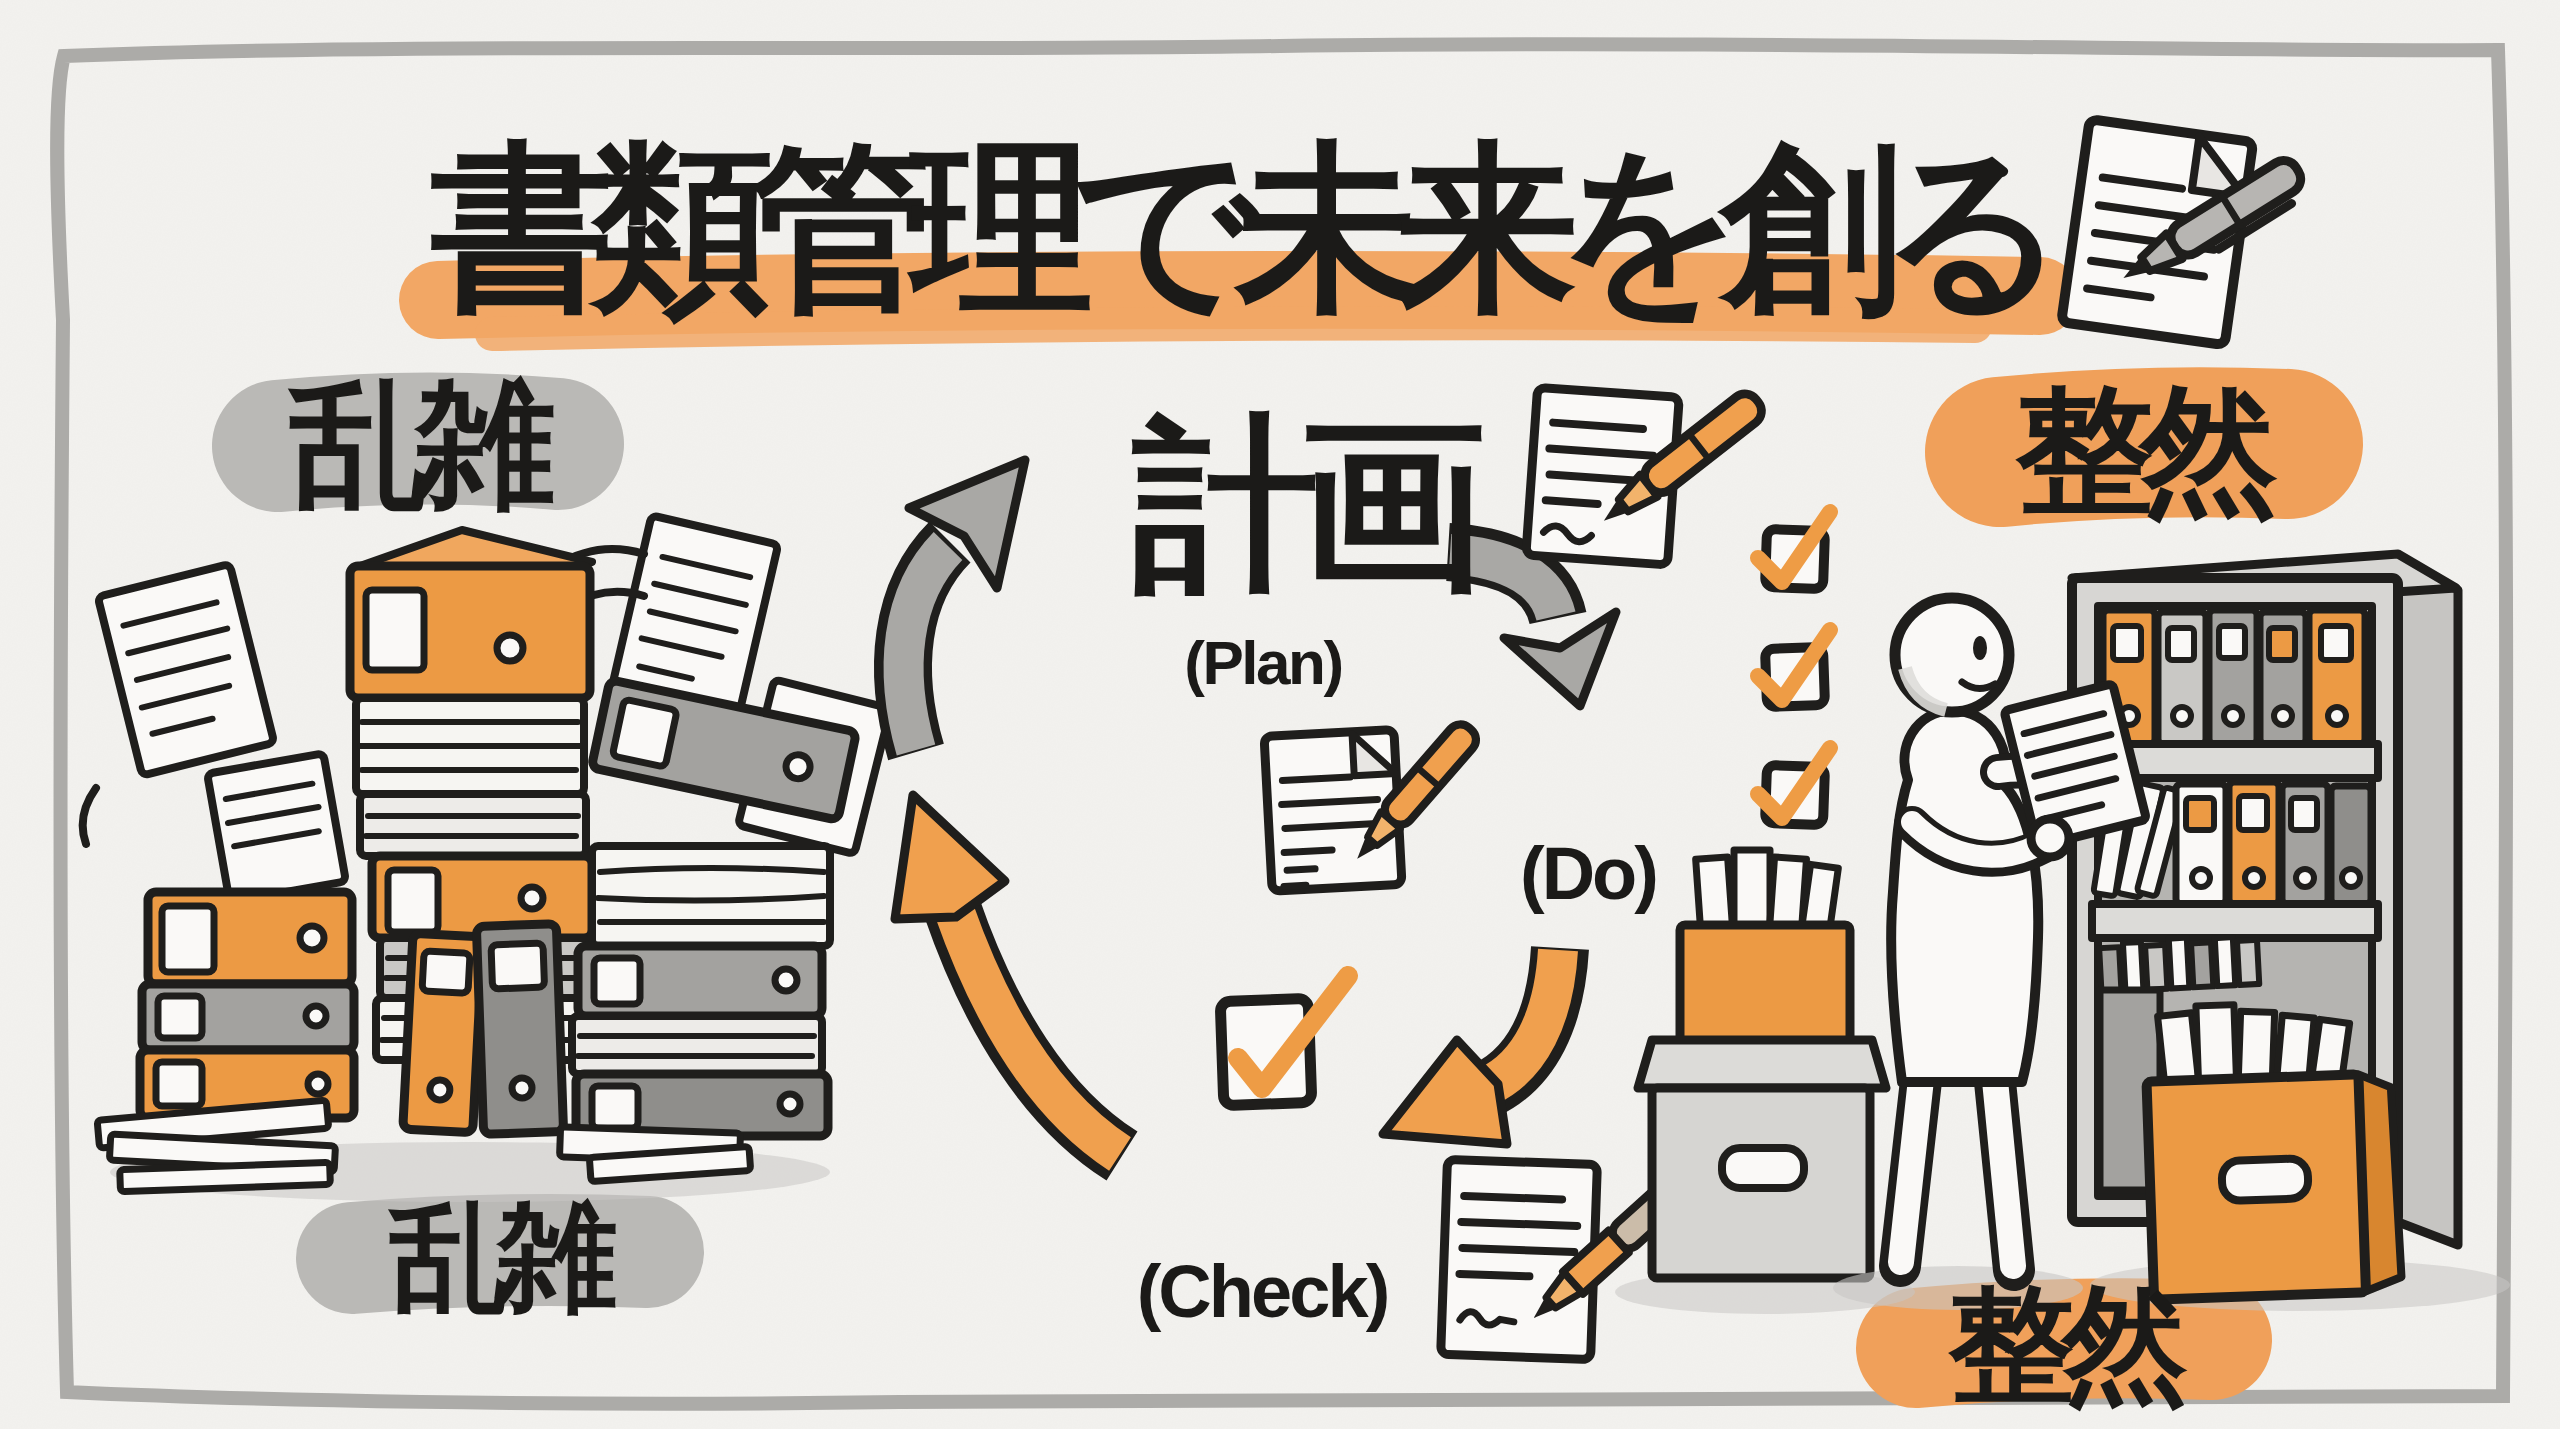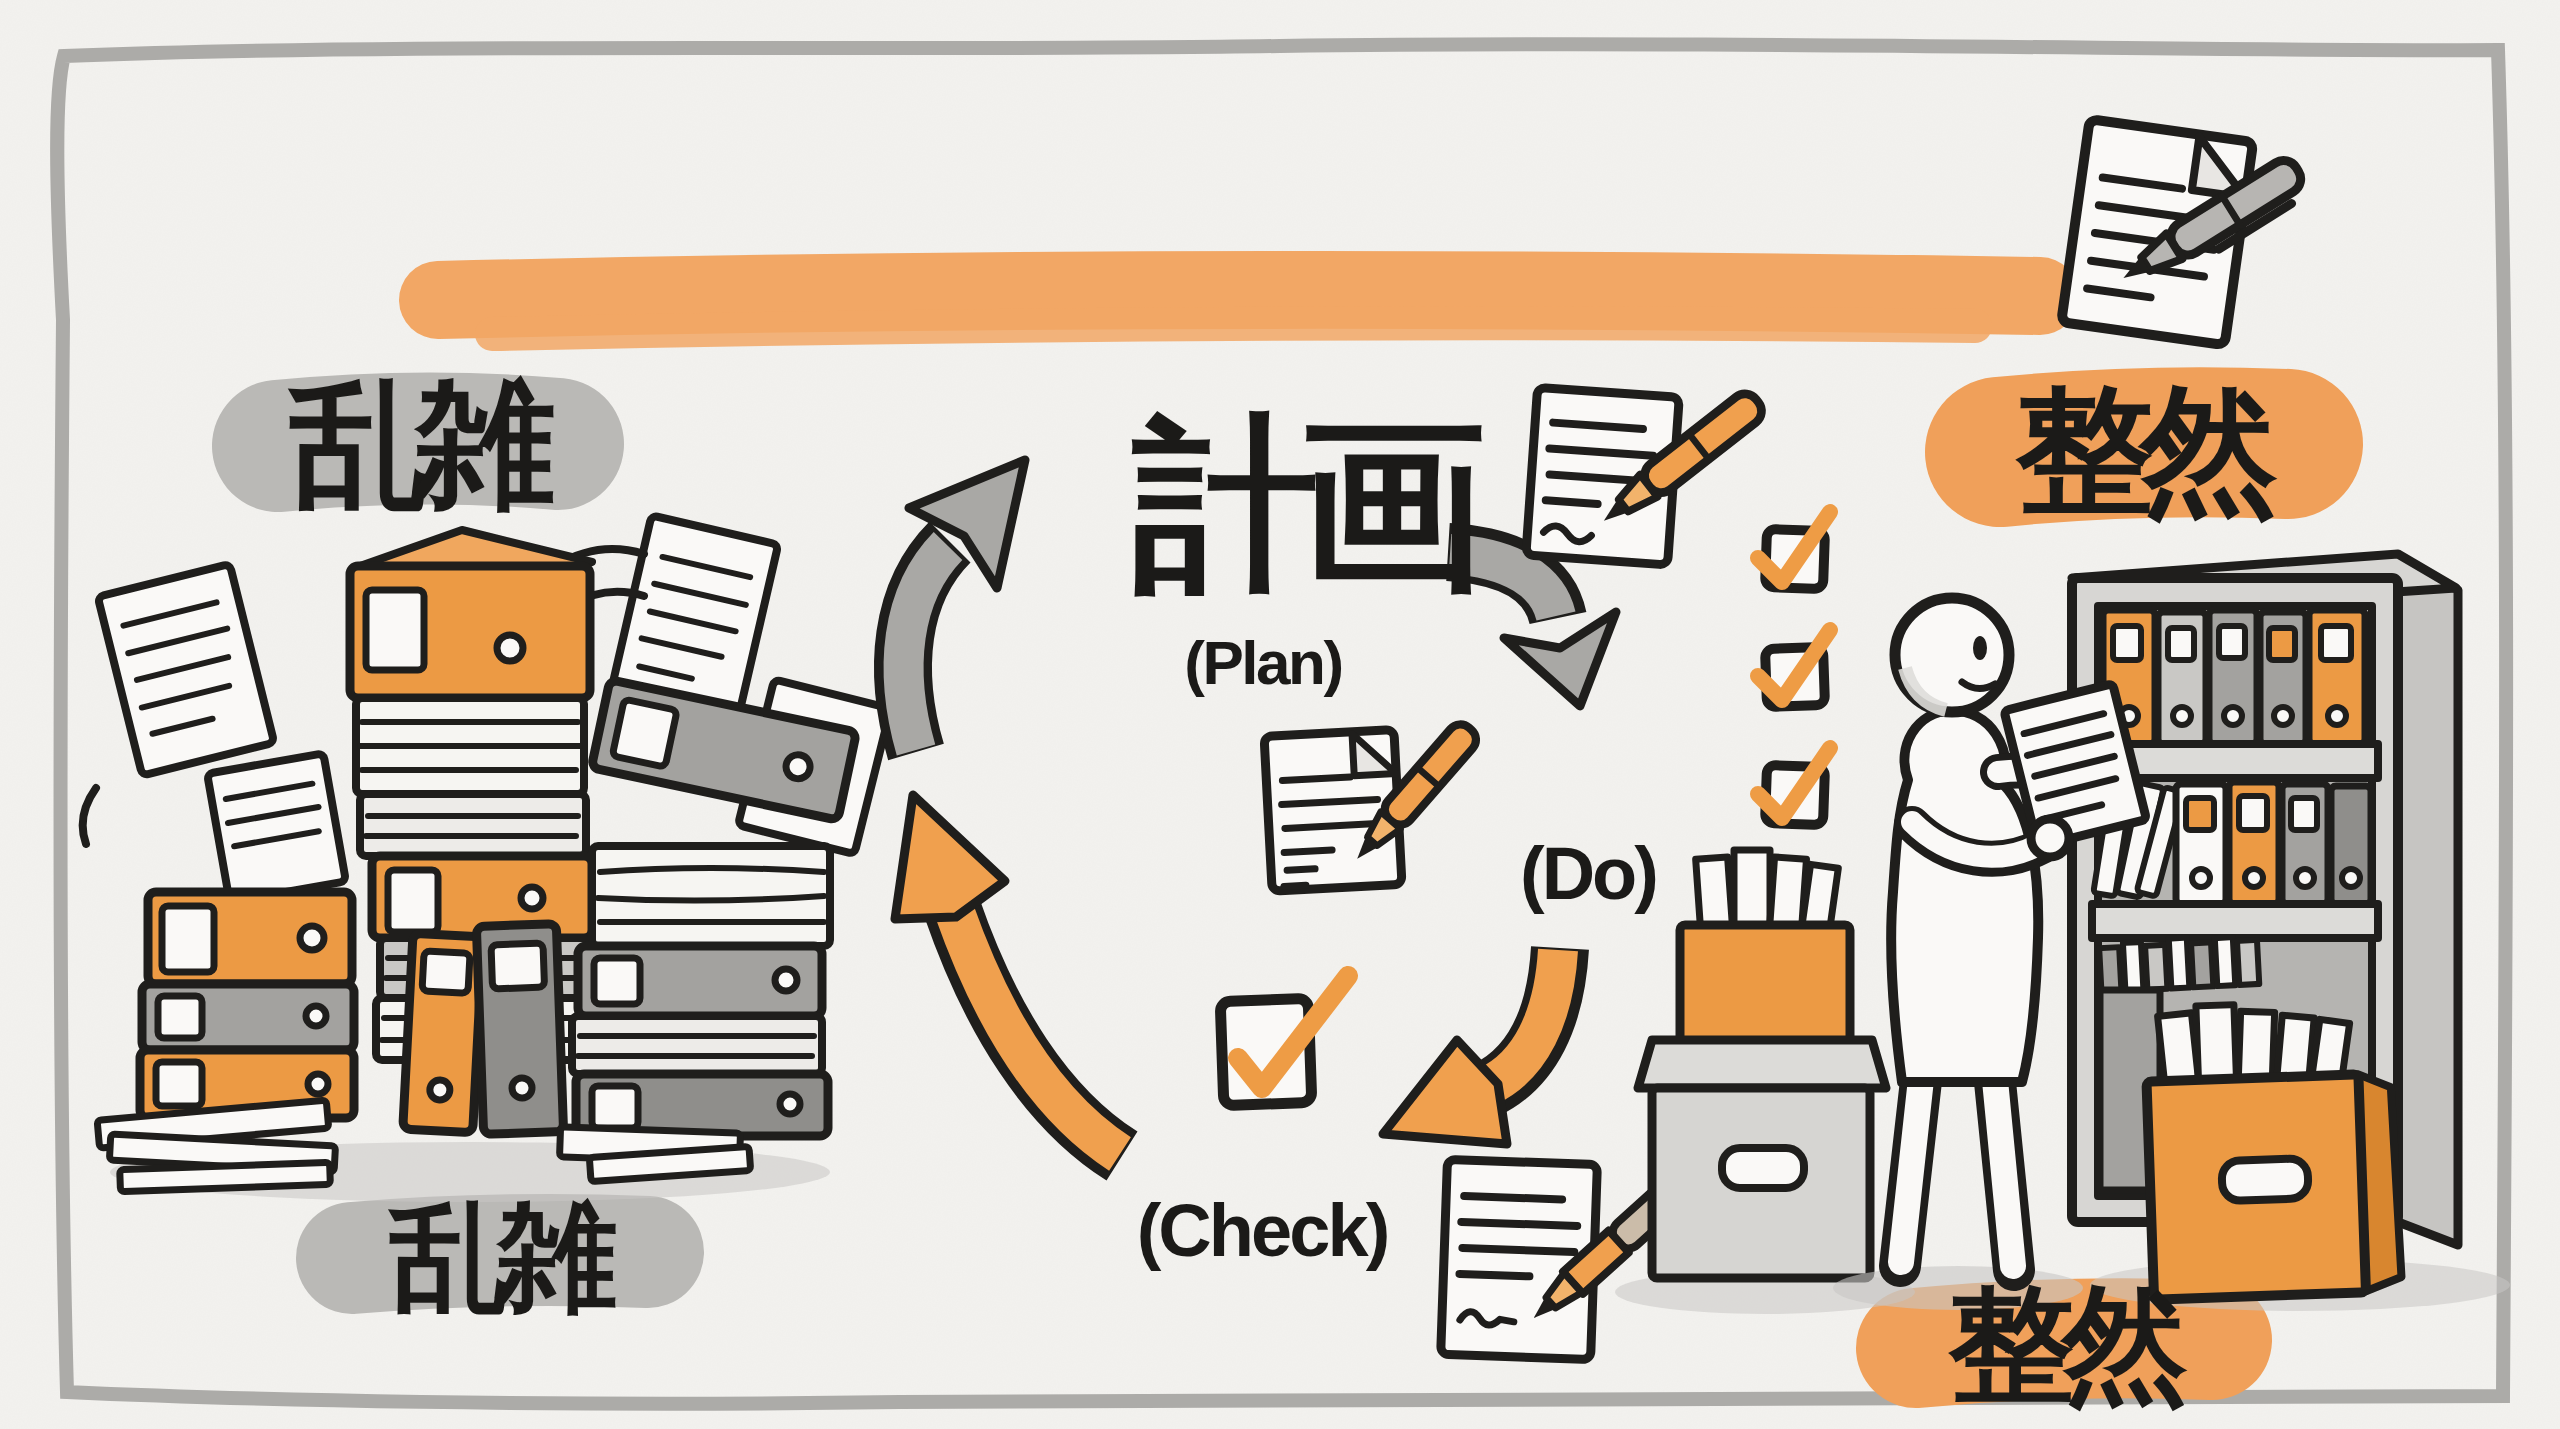--- a/index.html
+++ b/index.html
@@ -15,21 +15,21 @@
     font-family:"Liberation Sans","DejaVu Sans",sans-serif;
   }
   .jp{letter-spacing:-0.10em;}
   .en{letter-spacing:-0.04em;}
   .title{left:1238px;top:228px;font-size:182px;letter-spacing:-0.12em;}
   .plan-jp{left:1300px;top:505px;font-size:186px;}
   .plan-en{left:1263px;top:663px;font-size:62px;}
   .do-jp{left:1582px;top:772px;font-size:130px;}
   .do-en{left:1588px;top:874px;font-size:74px;}
   .check-jp{left:1262px;top:1188px;font-size:124px;}
-  .check-en{left:1262px;top:1231px;font-size:74px;}
+  .check-en{left:1262px;top:1292px;font-size:74px;}
   .messy-top{left:415px;top:444px;font-size:140px;}
   .messy-bottom{left:497px;top:1256px;font-size:120px;}
   .tidy-top{left:2140px;top:450px;font-size:138px;}
   .tidy-bottom{left:2062px;top:1345px;font-size:126px;}
 
   
   .ink{stroke:#1f1e1c;stroke-linejoin:round;stroke-linecap:round;}
   .nf{fill:none;}
   .wht{fill:#faf9f7;}
   .ppr{fill:#f6f5f2;}
@@ -380,20 +380,21 @@
     <path class="nf" stroke="#faf9f7" stroke-width="22" stroke-linecap="round" d="M 1912 822 C 1950 860 2000 866 2040 844"></path>
     <circle class="wht ink" stroke-width="9" cx="2050" cy="838" r="19"></circle>
 
     <circle class="wht ink" stroke-width="11" cx="1952" cy="655" r="57"></circle>
     <path class="nf" stroke="#deddd9" stroke-width="14" d="M 1905 668 Q 1914 702 1946 710" opacity="0.9"></path>
     <ellipse cx="1980" cy="648" rx="7" ry="12" fill="#1f1e1c"></ellipse>
     <path class="nf ink" stroke-width="7" d="M 1962 682 Q 1978 694 1995 684"></path>
   </g>
 </svg>
 
+<div class="txt jp title">書類管理で未来を創る</div>
 
 <div class="txt jp messy-top">乱雑</div>
 <div class="txt jp messy-bottom">乱雑</div>
 
 <div class="txt jp tidy-top">整然</div>
 <div class="txt jp tidy-bottom">整然</div>
 
 <div class="txt jp plan-jp">計画</div>
 <div class="txt en plan-en">(Plan)</div>
 

